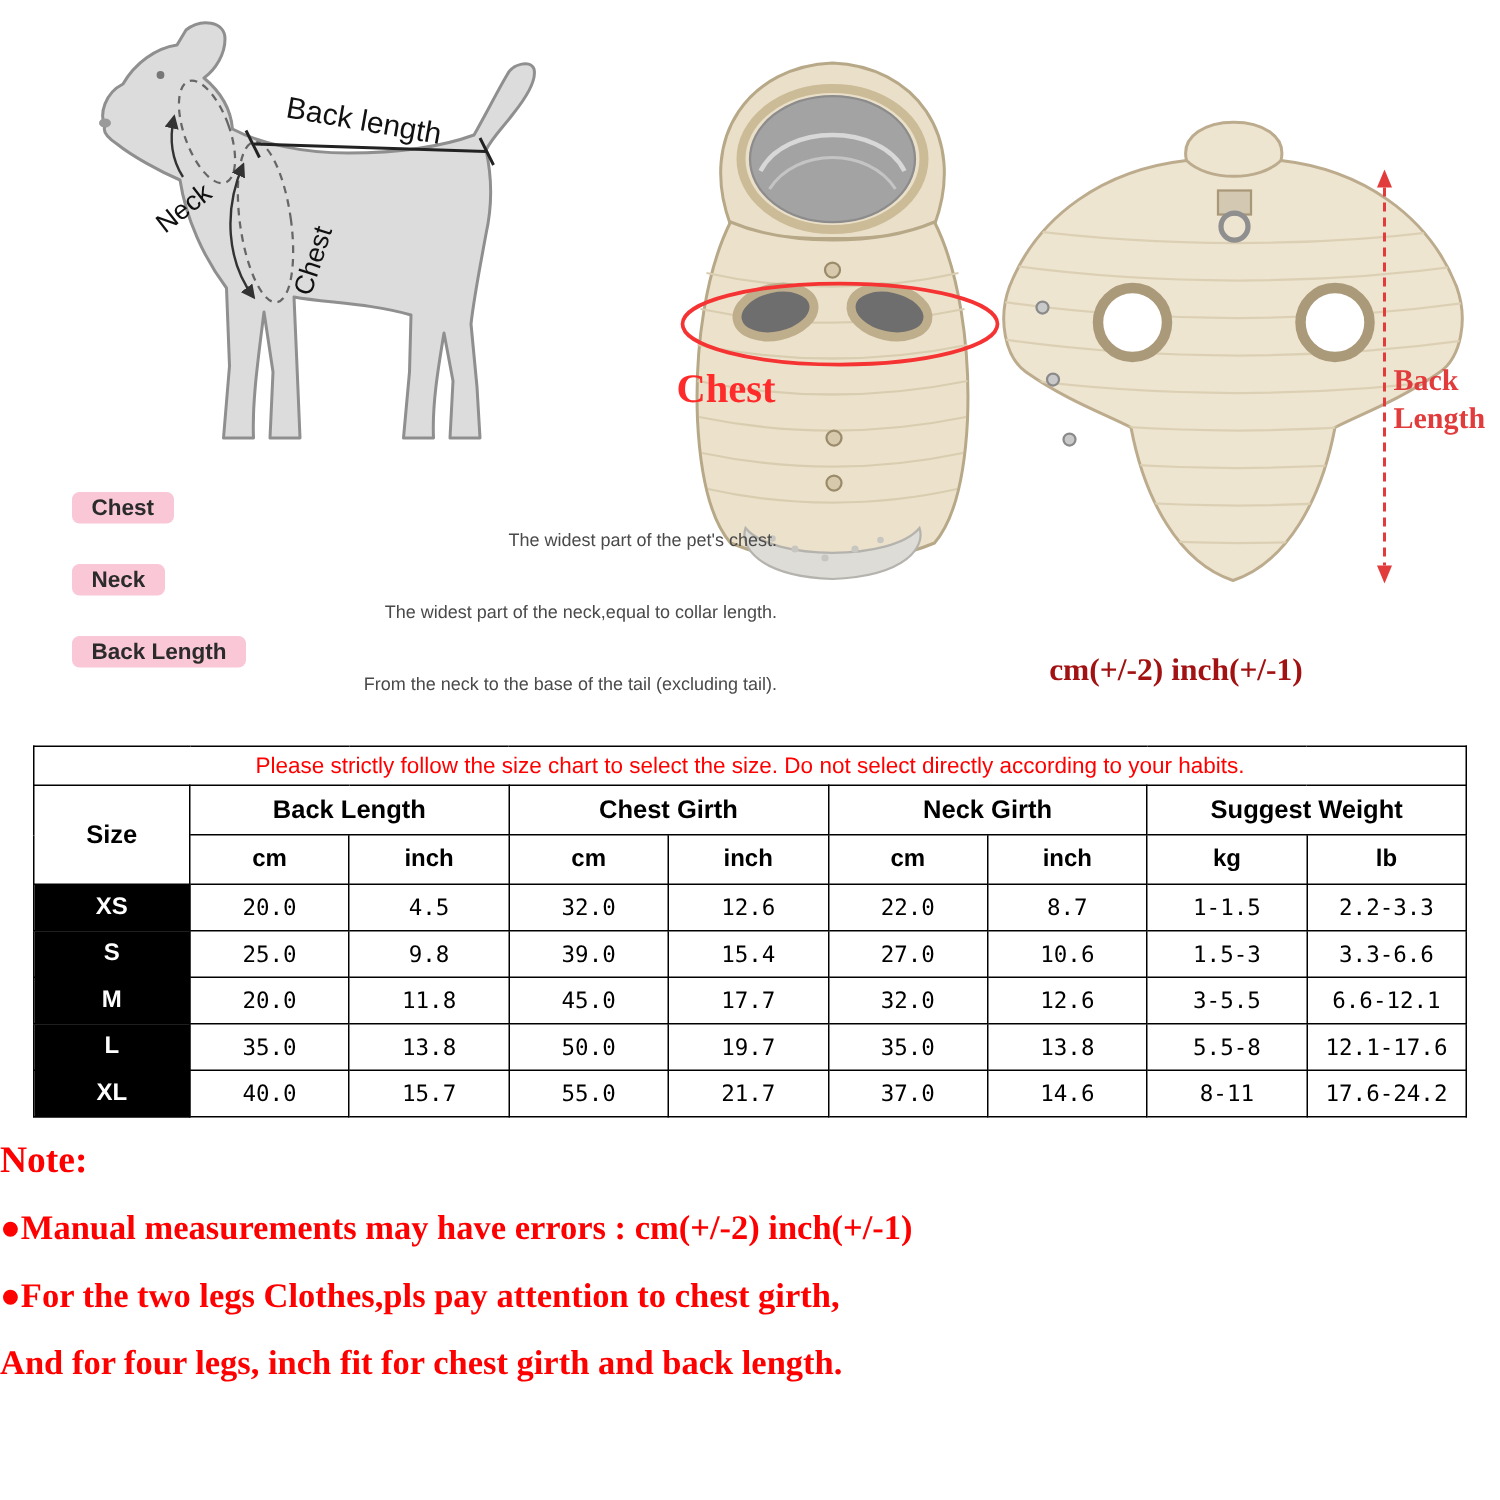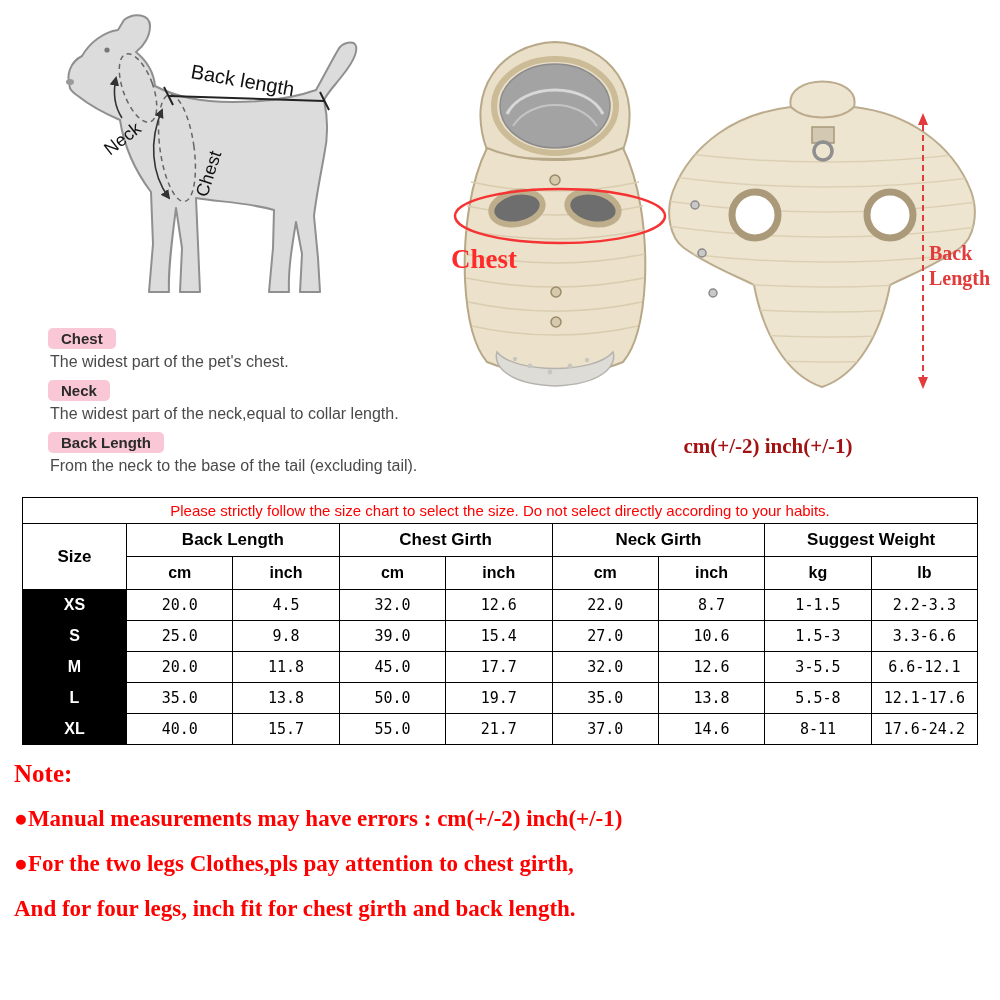--- a/index.html
+++ b/index.html
@@ -4,39 +4,39 @@
 <style>
   html,body{margin:0;padding:0;background:#fff;}
   .canvas{position:relative;width:1000px;height:1000px;background:#ffffff;overflow:hidden;
           font-family:"Liberation Sans",sans-serif;}
   svg text{user-select:none;}
 
   .dog-svg{position:absolute;left:12px;top:6px;}
   .front-jacket-svg{position:absolute;left:435px;top:30px;}
   .back-jacket-svg{position:absolute;left:655px;top:55px;}
 
-  .tolerance{position:absolute;left:613px;top:434px;width:310px;text-align:center;
+  .tolerance{position:absolute;left:629px;top:434px;width:310px;text-align:center;
              font-family:"Liberation Serif",serif;font-weight:bold;font-size:21px;color:#a31212;}
 
   .defs-block{position:absolute;left:48px;top:328px;width:470px;}
   .def-term{display:inline-block;background:#f9c7d6;border-radius:5px;padding:2px 13px;
             font-size:15px;font-weight:bold;color:#2b2b2b;}
-  .def-text{font-size:16px;color:#4a4a4a;margin:4px 0 9px 2px;}
+  .def-text{font-size:12px;color:#4a4a4a;margin:4px 0 9px 2px;text-align:right;}
 
   .size-table-wrap{position:absolute;left:22px;top:497px;}
   table.size-table{border-collapse:collapse;table-layout:fixed;width:956px;background:#fff;padding-left:15px;}
   table.size-table td,table.size-table th{border:1px solid #000;text-align:center;padding:0;vertical-align:middle;}
   .warn{color:#fe0000;font-size:15px;height:25px;font-weight:normal;}
   .grp{font-size:17px;font-weight:bold;height:32px;}
   .size-h{font-size:17px;font-weight:bold;}
   .unit{font-size:16px;font-weight:bold;height:32px;}
   .size-cell{background:#000;color:#fff;font-weight:bold;font-size:16px;}
   .val{font-family:"DejaVu Sans Mono",monospace;font-size:15px;height:30px;}
 
-  .notes{position:absolute;left:14px;top:760px;width:975px;color:#fe0000;
+  .notes{position:absolute;left:0;top:760px;width:975px;color:#fe0000;
          font-family:"Liberation Serif",serif;font-weight:bold;}
   .notes .title{font-size:25px;margin:0 0 18px 0;}
   .notes .line{font-size:23px;margin:0 0 19px 0;}
 </style>
 </head>
 <body>
 
 <div class="canvas">
 
   <svg class="dog-svg" width="360" height="300" viewBox="0 0 360 300" xmlns="http://www.w3.org/2000/svg">

